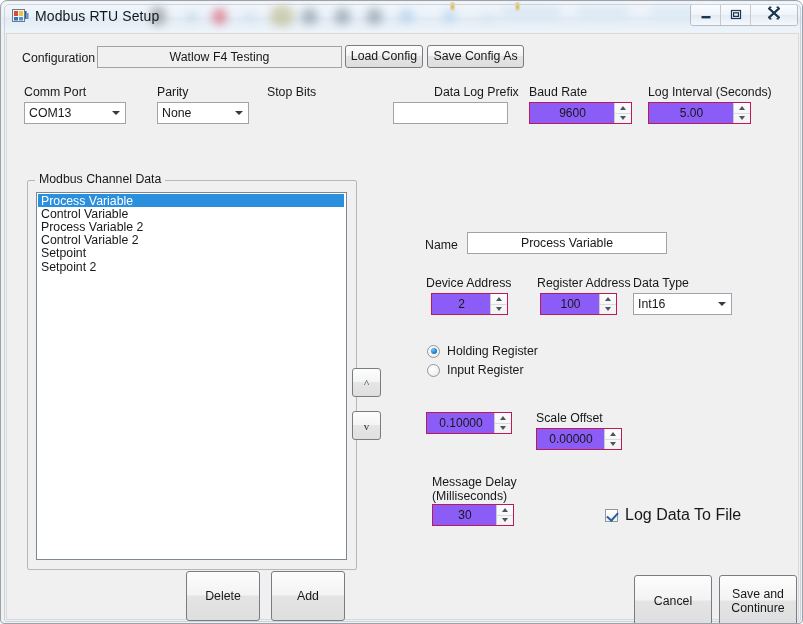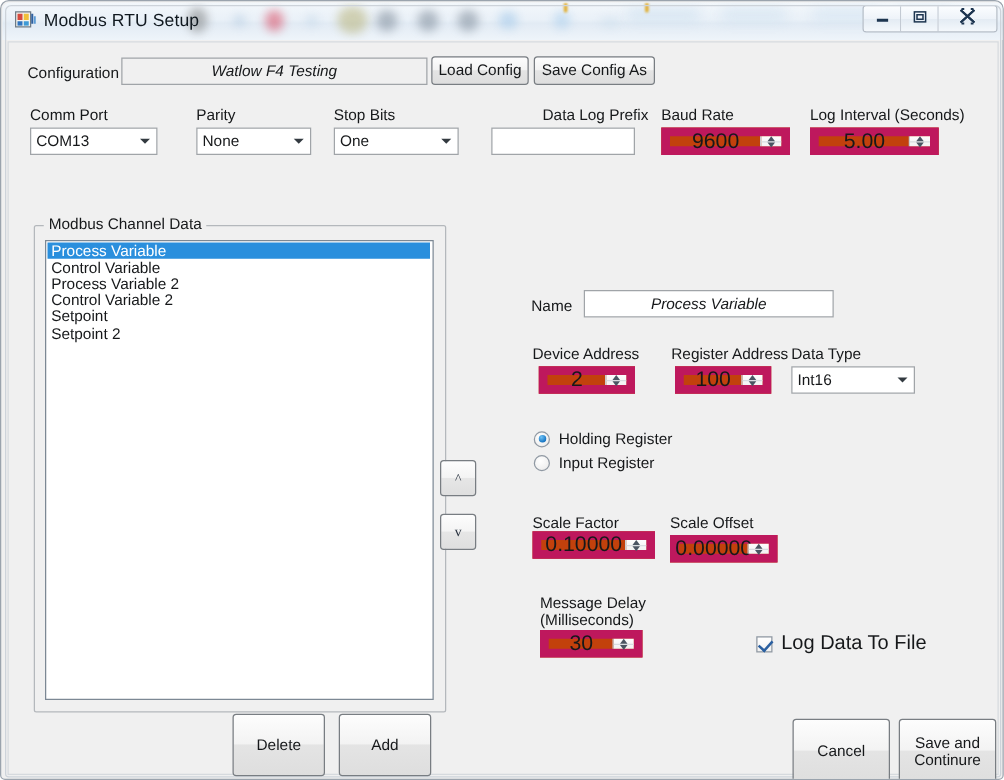--- a/index.html
+++ b/index.html
@@ -91,21 +91,21 @@
     position: absolute;
     background: #ffffff;
     border: 1px solid #a0a4a8;
     font-size: 12.3px;
     color: #16181a;
     display: flex; align-items: center;
     padding: 0 4px;
     overflow: hidden;
     white-space: nowrap;
   }
-  .textbox.center { justify-content: center; font-style: italic; }
+  .textbox.center { justify-content: center; }
   .textbox.readonlyish { background: #f0f0f0; }
 
   
   .combo {
     position: absolute;
     background: #ffffff;
     border: 1px solid #a0a4a8;
     font-size: 12.3px;
     color: #16181a;
     display: flex; align-items: center;
@@ -120,23 +120,23 @@
   .caret-down {
     width: 0; height: 0;
     border-left: 4px solid transparent;
     border-right: 4px solid transparent;
     border-top: 4px solid #333a40;
   }
 
   
   .spin {
     position: absolute;
-    background: #c2410c;
-    border: 7px solid #be185d;
-    font-size: 17px;
+    background: #8b5cf6;
+    border: 1px solid #be185d;
+    font-size: 12px;
     color: #16181a;
   }
   .spin .val {
     position: absolute; left: 2px; right: 18px; top: 0; bottom: 0;
     display: flex; align-items: center; justify-content: center;
     white-space: nowrap;
   }
   .spin .btns {
     position: absolute; right: 0px; top: 0px; bottom: 0px;
     width: 17px;
@@ -352,26 +352,20 @@
 
     <div class="lbl" style="left:150px; top:51px;">Parity</div>
     <div class="combo" style="left:150px; top:68px; width:92px; height:22px;">
       <span>None</span>
       <span class="arrowbox">
           <i class="caret-down"></i>
         </span>
     </div>
 
     <div class="lbl" style="left:260px; top:51px;">Stop Bits</div>
-    <div class="combo" style="left:260px; top:68px; width:100px; height:22px;">
-      <span>One</span>
-      <span class="arrowbox">
-          <i class="caret-down"></i>
-        </span>
-    </div>
 
     <div class="lbl" style="left:386px; top:51px;margin-left:41px;">Data Log Prefix</div>
     <div class="textbox" style="left:386px; top:68px; width:115px; height:22px;" placeholder=""></div>
 
     <div class="lbl" style="left:522px; top:51px;">Baud Rate</div>
     <div class="spin" style="left:522px; top:68px; width:103px; height:22px;">
       <div class="val">9600</div>
       <div class="btns">
         <div>
             <i class="tri-up"></i>
@@ -450,21 +444,21 @@
     <div class="radio-row" style="left:420px; top:310px;">
       <span class="radio checked"></span>
       <span>Holding Register</span>
     </div>
     <div class="radio-row" style="left:420px; top:329px;">
       <span class="radio"></span>
       <span>Input Register</span>
     </div>
 
     <div class="lbl" style="left:419px; top:377px;">Scale Factor</div>
-    <div class="spin" style="left:419px; top:391px; width:98px; height:22px;">
+    <div class="spin" style="left:419px; top:378px; width:86px; height:22px;">
       <div class="val">0.10000</div>
       <div class="btns">
         <div>
             <i class="tri-up"></i>
           </div>
         <div>
             <i class="tri-dn"></i>
           </div>
       </div>
     </div>

